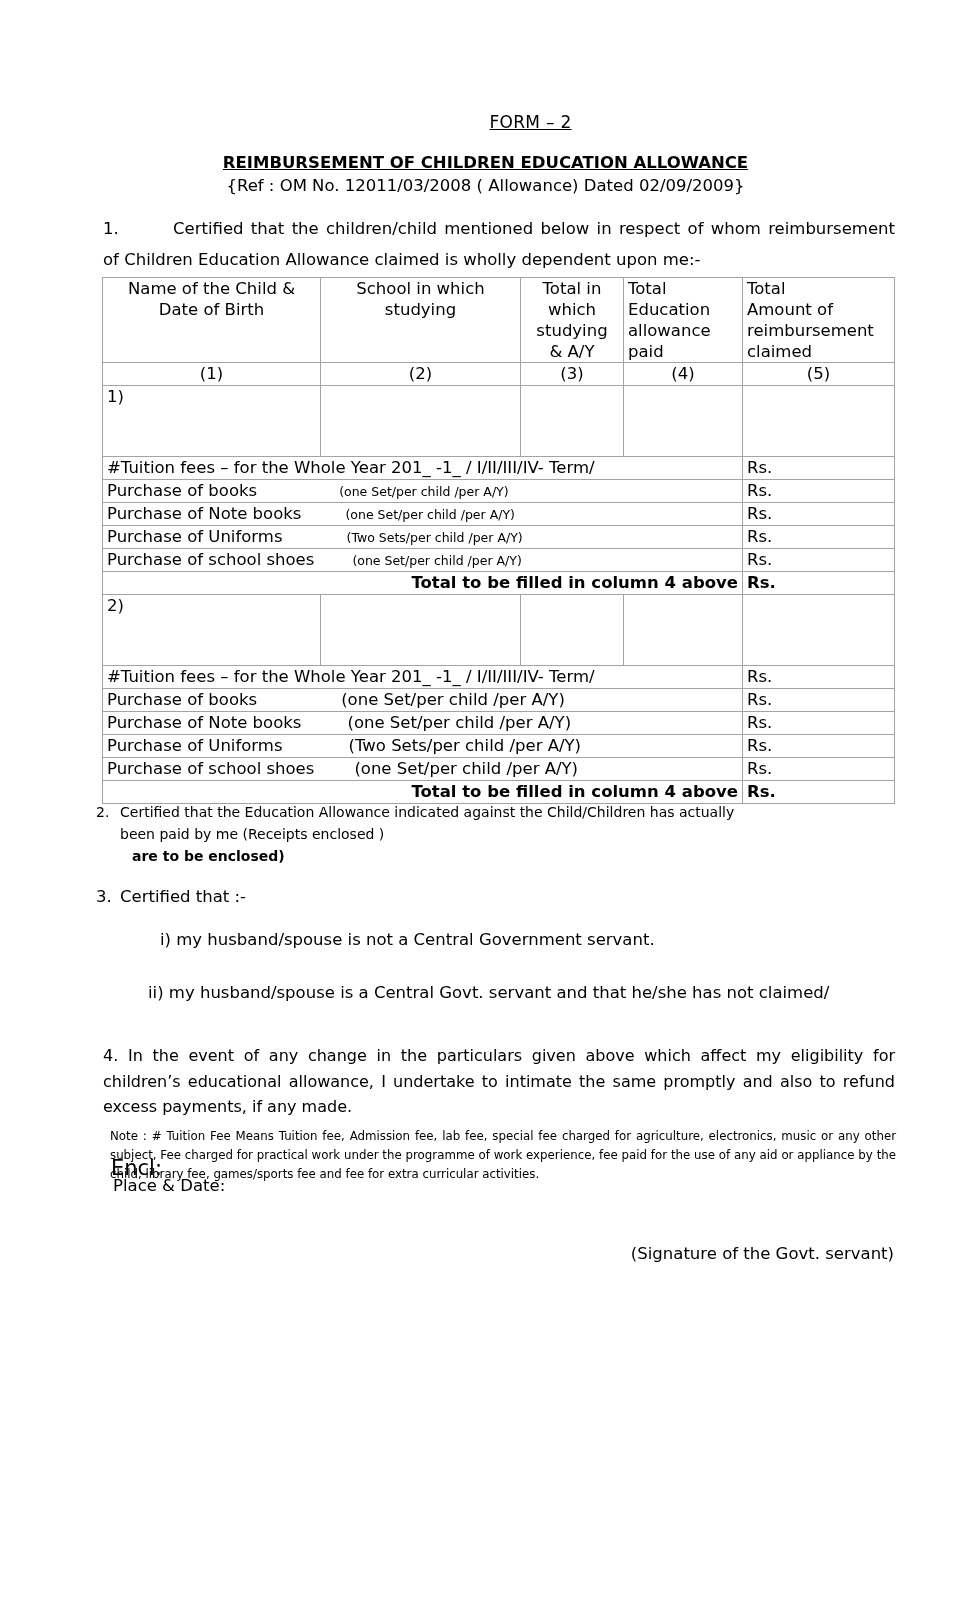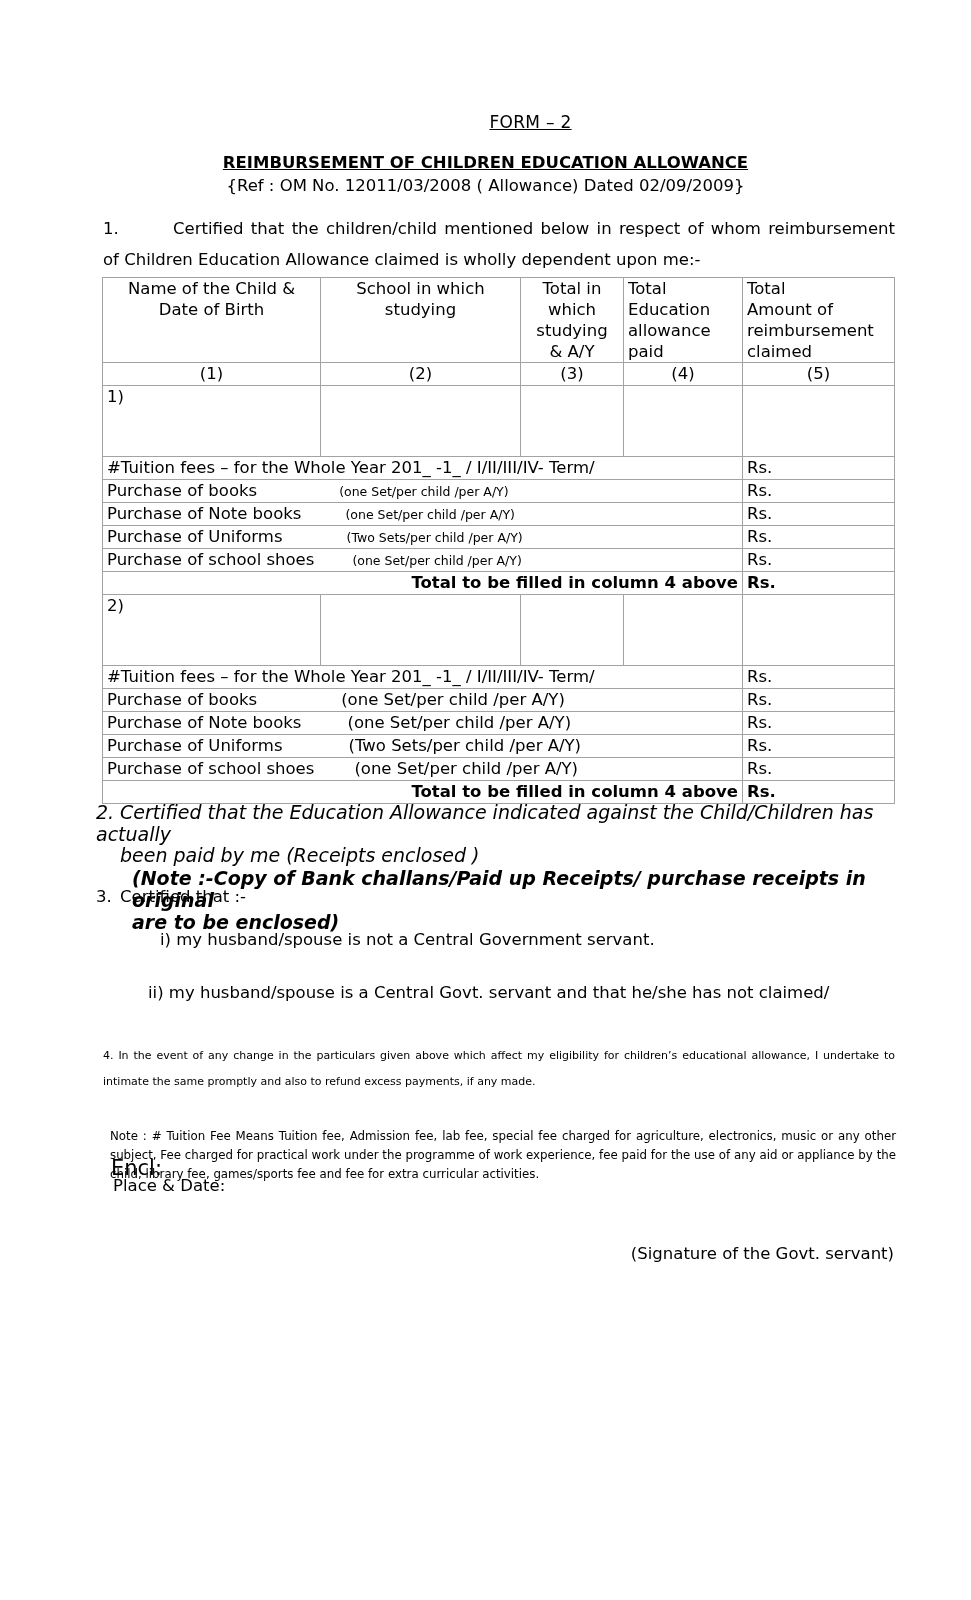--- a/index.html
+++ b/index.html
@@ -114,23 +114,22 @@
   .npad-b { padding-left: 46px; }
   .npad-c { padding-left: 66px; }
   .npad-d { padding-left: 40px; }
 
   
   .clause2 {
     position: absolute;
     top: 802px;
     left: 96px;
     width: 800px;
-    font-size: 19px;
+    font-size: 14px;
     line-height: 21.5px;
-    font-style: italic;
   }
   .c2-line { display: block; }
   .c2-num { display: inline-block; width: 24px; }
   .c2-ind { padding-left: 24px; display: block; }
   .note-bold {
     display: block;
     font-weight: bold;
     padding-left: 36px;
     line-height: 22px;
   }
@@ -159,21 +158,21 @@
     font-size: 16.5px;
     line-height: 26px;
   }
   .sub-ii .cont { display: block; padding-left: 26px; }
 
   .clause4 {
     position: absolute;
     top: 1043px;
     left: 103px;
     width: 792px;
-    font-size: 11px;
+    font-size: 16px;
     line-height: 25.5px;
     text-align: justify;
     text-justify: inter-word;
   }
 
   .footnote {
     position: absolute;
     top: 1127px;
     left: 110px;
     width: 786px;
@@ -324,21 +323,20 @@
       <tr>
         <td class="totalline" colspan="4">Total  to be filled in column 4 above</td>
         <td class="rs-bold">Rs.</td>
       </tr>
     </tbody>
   </table>
 
   <div class="clause2">
     <span class="c2-line"><span class="c2-num">2.</span><span>Certified that the Education Allowance indicated against the Child/Children has actually</span></span>
     <span class="c2-ind">been paid by me (Receipts enclosed )</span>
-    <span class="note-bold">(Note :-Copy of Bank challans/Paid up Receipts/ purchase receipts in original</span>
     <span class="note-bold">are to be  enclosed)</span>
   </div>
 
   <div class="clause3"><span class="c2-num">3.</span><span>Certified that :-</span></div>
 
   <div class="sub-i">i) my husband/spouse is not a Central Government servant.</div>
 
   <div class="sub-ii">
     <span>ii) my husband/spouse is a Central Govt. servant and that he/she  has not  claimed/</span>
   </div>

